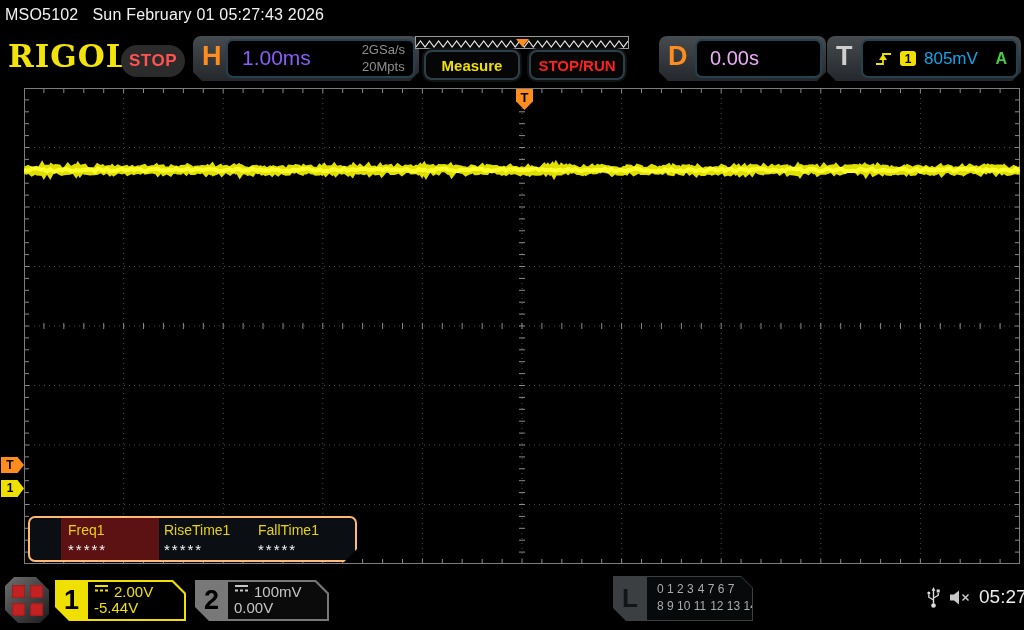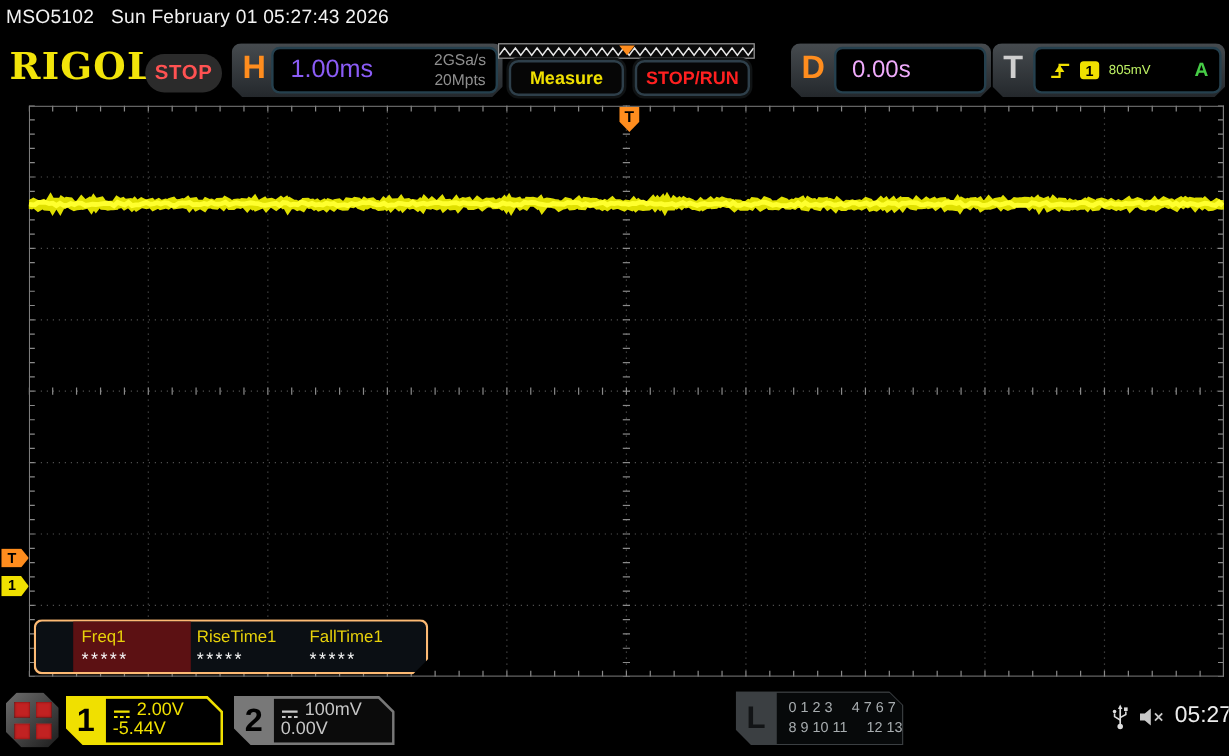--- a/index.html
+++ b/index.html
@@ -16,21 +16,21 @@
   .stop-pill{position:absolute;left:121px;top:45px;width:64px;height:32px;background:#2b2b2b;border-radius:17px;display:flex;align-items:center;justify-content:center;font-weight:bold;font-size:17px;color:#ff5252;letter-spacing:.5px}
   .hdr-group{position:absolute;top:36px;height:45px;background:linear-gradient(180deg,#464b4f,#24282c);border-radius:8px;clip-path:polygon(0 0,100% 0,100% calc(100% - 9px),calc(100% - 9px) 100%,9px 100%,0 calc(100% - 9px))}
   .hdr-letter{position:absolute;left:9px;top:5px;font-weight:bold;font-size:27px;color:#ff8d1e}
   .hdr-letter.gray{color:#cfcfcf}
   .inner-box{position:absolute;top:3px;bottom:3px;background:#000;border:2px solid #25404e;border-radius:7px}
   .tb-val{position:absolute;left:14px;top:5px;font-size:21px;color:#8b5cf6}
   .rate-col{position:absolute;right:8px;top:1px;text-align:center;font-size:13px;color:#8f8f8f;line-height:1.3}
   .d-val{position:absolute;left:13px;top:6px;font-size:20px;color:#f0abfc}
   .trig-row{position:absolute;inset:0;display:flex;align-items:center;gap:8px;padding:0 9px 0 12px}
   .ch-badge{width:16px;height:15px;background:#f0e000;color:#000;border-radius:3px;font-size:12px;font-weight:bold;display:flex;align-items:center;justify-content:center}
-  .trig-level{color:#bef264;font-size:11px}
+  .trig-level{color:#0ea5e9;font-size:17px}
   .trig-mode{margin-left:auto;color:#46cc46;font-size:16px;font-weight:bold}
 
   .preview{position:absolute;left:415px;top:36px;width:214px;height:13px;background:#0a0a0a;border:1px solid #9a9a9a}
   .hdr-btn{position:absolute;top:50px;width:96px;height:30px;background:#060606;border:2px solid #2e3f4a;border-radius:8px;box-shadow:0 0 0 2px #101314;display:flex;align-items:center;justify-content:center;font-weight:bold;font-size:15px;cursor:pointer}
   .measure-btn{left:424px;color:#f0e000}
   .stoprun-btn{left:529px;color:#ff2020}
 
   
   .grat-wrap{position:absolute;left:24px;top:88px;width:996px;height:476px}
   .trig-pos{position:absolute;left:516px;top:89px;width:17px;height:21px;background:#ff8d1e;clip-path:polygon(0 0,100% 0,100% 58%,50% 100%,0 58%);color:#000;font-weight:bold;font-size:13px;text-align:center;line-height:17px}
@@ -51,27 +51,27 @@
   .menu-grid .sq{background:#c22222;box-shadow:inset 0 0 2px #5e0d0d}
 
   .ch-widget{position:absolute;top:580px;height:41px;cursor:pointer}
   .ch-tabbg{position:absolute;inset:0;clip-path:polygon(0 0,calc(100% - 13px) 0,100% 13px,100% 100%,14px 100%,0 calc(100% - 14px))}
   .ch-num{position:absolute;left:0;top:0;width:33px;height:41px;font-weight:bold;font-size:27px;color:#000;display:flex;align-items:center;justify-content:center}
   .ch-box{position:absolute;left:33px;top:2px;right:2px;bottom:2px;clip-path:polygon(0 0,calc(100% - 12px) 0,100% 12px,100% 100%,0 100%);padding:1px 7px 0 6px;font-size:15px}
   .ch1 .ch-tabbg{background:#f0e000}
   .ch1 .ch-box{background:#000;color:#f0e000}
   .ch2 .ch-tabbg{background:#787878}
   .ch2 .ch-box{background:#0b0b0b;color:#c6c6c6}
-  .ch-line1{display:flex;align-items:flex-end;gap:5px}
+  .ch-line1{display:flex;align-items:flex-start;gap:5px}
   .ch-line2{text-align:left;margin-top:-1px}
 
   .logic-widget{position:absolute;left:613px;top:576px;width:140px;height:45px;background:#3b3f42;clip-path:polygon(0 0,calc(100% - 12px) 0,100% 12px,100% 100%,13px 100%,0 calc(100% - 13px));cursor:pointer}
   .logic-l{position:absolute;left:0;top:0;width:34px;height:45px;font-weight:bold;font-size:26px;color:#121416;display:flex;align-items:center;justify-content:center}
   .logic-box{position:absolute;left:34px;top:1px;right:1px;bottom:1px;background:#07090a;clip-path:polygon(0 0,calc(100% - 11px) 0,100% 11px,100% 100%,0 100%);padding:4px 4px 0 10px;color:#a8adb0;font-size:12px;line-height:1.45}
-  .logic-row{display:flex;gap:16px;white-space:nowrap}
+  .logic-row{display:flex;gap:4px;white-space:nowrap}
 
   .status-icons{position:absolute;left:926px;top:585px;display:flex;align-items:center;gap:8px}
   .clock{font-size:19px;color:#ececec}
 </style>
 </head>
 <body>
 
 <div class="screen">
 
   <div class="topbar"><span class="model">MSO5102</span><span>Sun February 01 05:27:43 2026</span></div>

